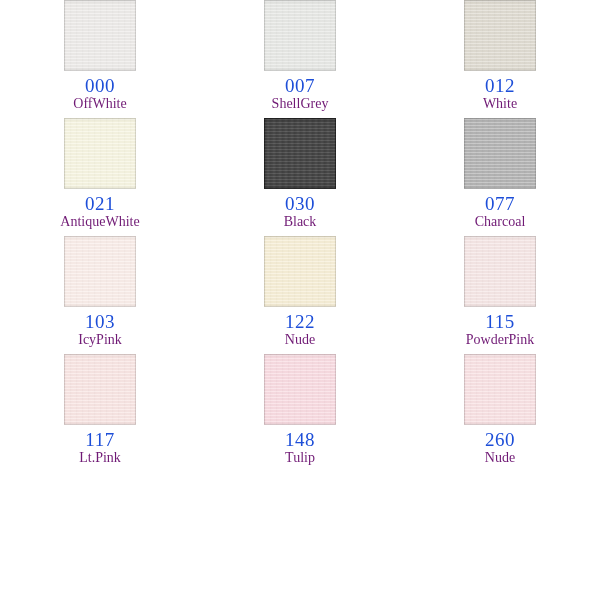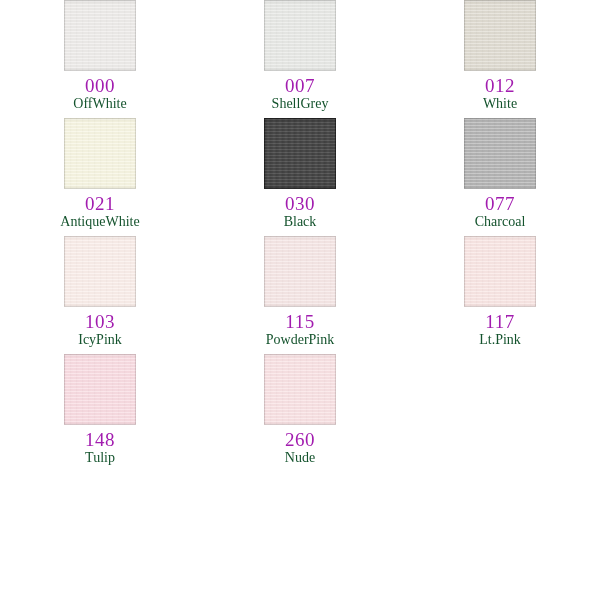--- a/index.html
+++ b/index.html
@@ -95,28 +95,28 @@
         rgba(0,0,0,0.00) 2px,
         rgba(255,255,255,0.05) 4px,
         rgba(0,0,0,0.00) 6px
       );
   }
 
   .code {
     margin-top: 4px;
     font-size: 19px;
     line-height: 21px;
-    color: #a21caf;
+    color: #1d4ed8;
     letter-spacing: 0.5px;
   }
 
   .name {
     font-size: 14px;
     line-height: 16px;
-    color: #14532d;
+    color: #701a75;
     white-space: nowrap;
   }
 </style>
 </head>
 <body>
 
 <div id="swatch-grid">
     <div class="swatch-cell">
       <div class="chip-wrap">
         <div class="chip" style="background-color: rgb(238, 236, 234);"></div>
@@ -161,20 +161,27 @@
     </div>
     <div class="swatch-cell">
       <div class="chip-wrap">
         <div class="chip" style="background-color: rgb(250, 238, 234);"></div>
       </div>
       <div class="code">103</div>
       <div class="name">IcyPink</div>
     </div>
     <div class="swatch-cell">
       <div class="chip-wrap">
+        <div class="chip" style="background-color: rgb(247, 239, 215);"></div>
+      </div>
+      <div class="code">122</div>
+      <div class="name">Nude</div>
+    </div>
+    <div class="swatch-cell">
+      <div class="chip-wrap">
         <div class="chip" style="background-color: rgb(246, 231, 230);"></div>
       </div>
       <div class="code">115</div>
       <div class="name">PowderPink</div>
     </div>
     <div class="swatch-cell">
       <div class="chip-wrap">
         <div class="chip" style="background-color: rgb(249, 230, 228);"></div>
       </div>
       <div class="code">117</div>

